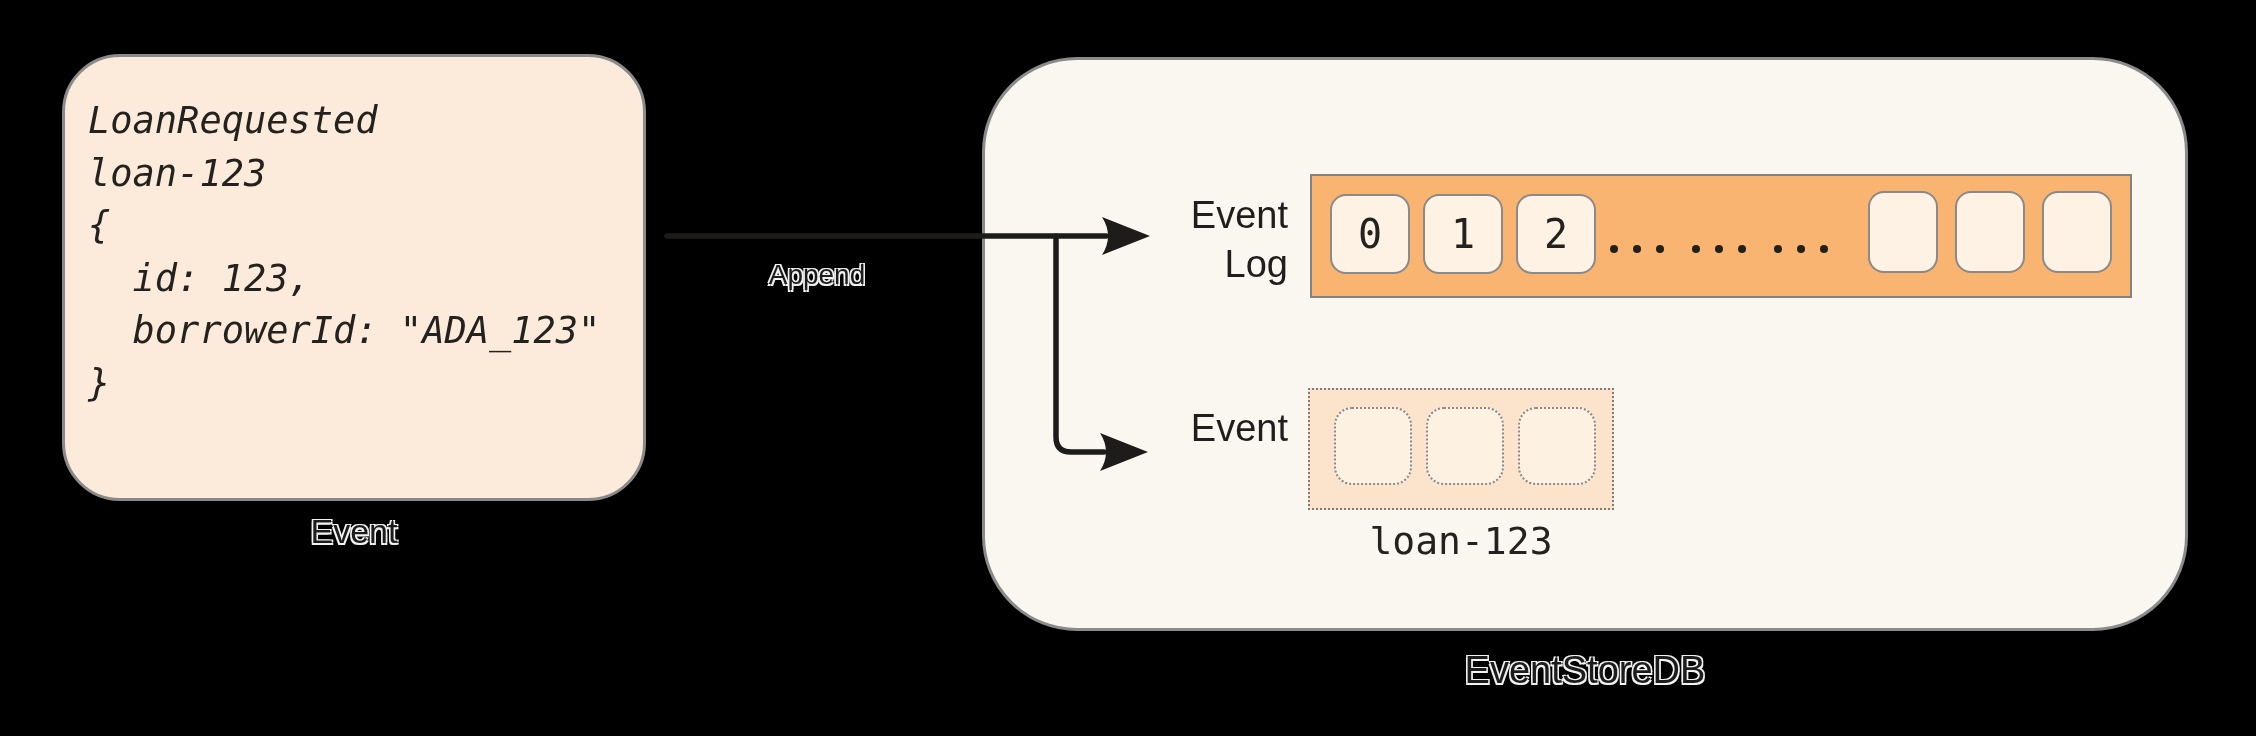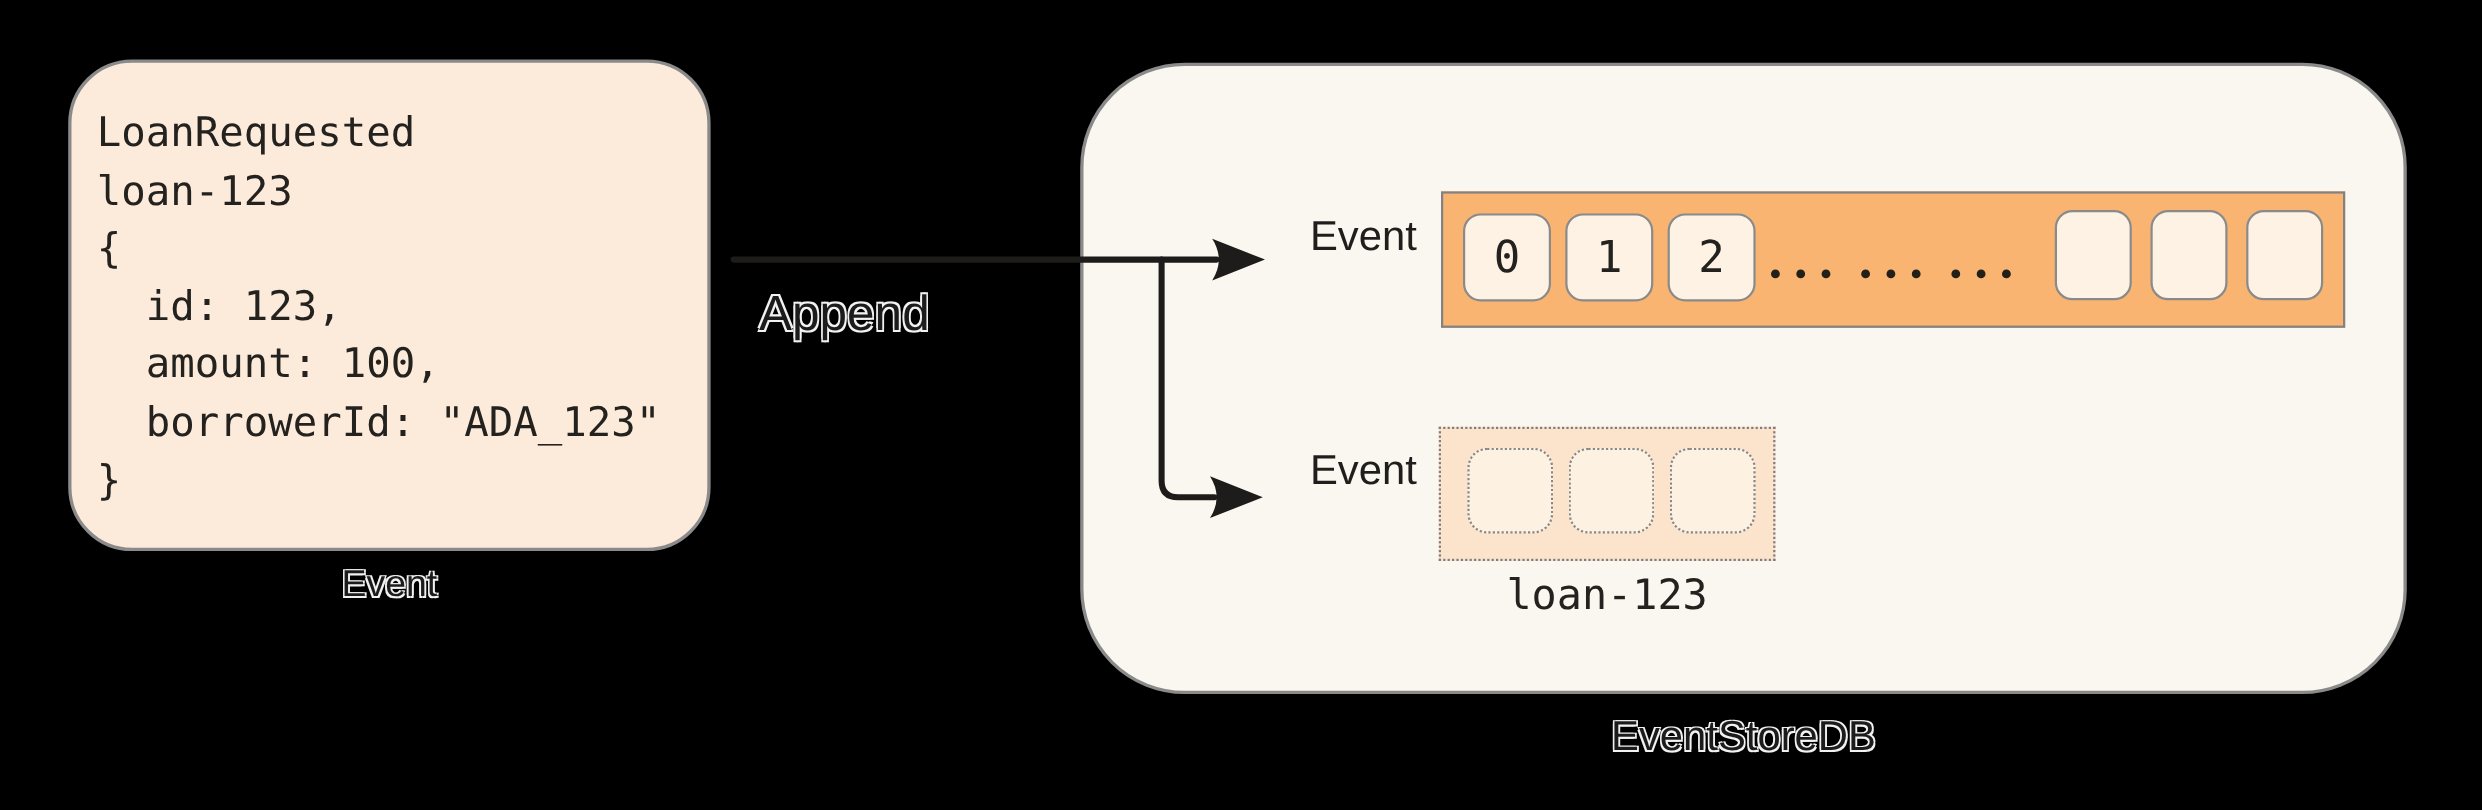--- a/index.html
+++ b/index.html
@@ -13,32 +13,32 @@
 
   
   .event-card {
     left:62px; top:54px; width:584px; height:447px;
     background:#fceadb; border:3px solid #8a8a8a; border-radius:58px;
     box-sizing:border-box;
   }
   .event-code {
     left:23px; top:38px; margin:0;
     font-family:"DejaVu Sans Mono", monospace;
-    font-size:37px; line-height:52.6px; color:#24221f;
+    font-size:37px; line-height:52.6px; color:#24221f;font-style:italic;
   }
   .event-code div { white-space:pre; }
 
   
   .halo {
     color:#1c1c1c;
     text-shadow:-1.5px -1.5px 0 #f2f2f2, 1.5px -1.5px 0 #f2f2f2,
                 -1.5px 1.5px 0 #f2f2f2, 1.5px 1.5px 0 #f2f2f2;
   }
   .card-caption { left:62px; top:512px; width:584px; text-align:center; font-size:34px; }
-  .append-label { left:690px; top:259px; width:254px; text-align:left; font-size:45px; }
+  .append-label { left:690px; top:259px; width:254px; text-align:center; font-size:28px; }
   .db-caption   { left:982px; top:649px; width:1206px; text-align:center; font-size:38px; }
 
   
   .db-box {
     left:982px; top:57px; width:1206px; height:574px;
     background:#faf6f0; border:3px solid #8a8a8a; border-radius:95px;
     box-sizing:border-box;
   }
 
   .row-label { text-align:right; font-size:38px; line-height:49px; color:#1f1e1c; }
@@ -83,31 +83,31 @@
 <body>
 
 <div id="canvas">
 
   <div class="abs event-card">
     <div class="abs event-code">
       <div>LoanRequested</div>
       <div>loan-123</div>
       <div>{</div>
       <div>  id: 123,</div>
-      <div>  amount: 100,</div>
       <div>  borrowerId: "ADA_123"</div>
       <div>}</div>
     </div>
   </div>
   <div class="abs card-caption halo">Event</div>
 
   <div class="abs db-box"></div>
 
   <div class="abs row-label log-label">
     <div>Event</div>
+    <div>Log</div>
   </div>
   <div class="abs log-bar">
     <div class="cell num-cell" style="left:18px">0</div>
     <div class="cell num-cell" style="left:111px">1</div>
     <div class="cell num-cell" style="left:204px">2</div>
     <div class="ellipsis">
       <div class="grp">
           <span class="dot"></span>
           <span class="dot"></span>
           <span class="dot"></span>

